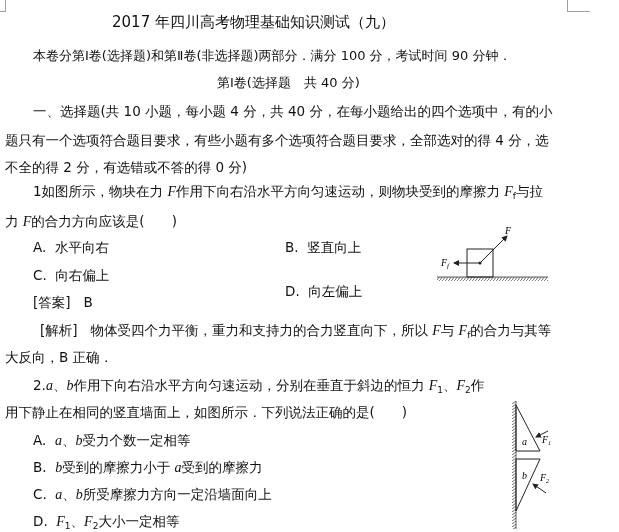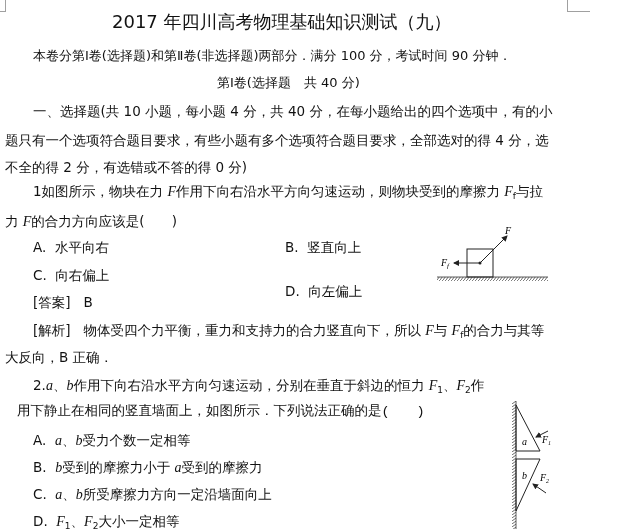--- a/index.html
+++ b/index.html
@@ -3,21 +3,21 @@
 <meta charset="utf-8">
 <style>
   html, body { margin:0; padding:0; background:#ffffff; }
   body { width:619px; height:532px; overflow:hidden; position:relative;
          font-family:"DejaVu Sans", "Liberation Sans", sans-serif; color:#111; }
   .corner-tl { position:absolute; left:0; top:0; width:5px; height:11px;
                border-right:1px solid #a0a0a0; border-bottom:1px solid #a0a0a0; }
   .corner-tr { position:absolute; left:567px; top:0; width:22px; height:11px;
                border-left:1px solid #a0a0a0; border-bottom:1px solid #a0a0a0; }
   .line { position:absolute; white-space:nowrap; font-size:13.5px; line-height:18px; }
-  .title { font-size:18px; line-height:24px; }
+  .title { font-size:15px; line-height:24px; }
   .sub { font-size:13px; }
   i.v { font-family:"Liberation Serif", "DejaVu Serif", serif; font-style:italic; font-size:14px; }
   sub { font-size:9px; vertical-align:-3px; }
   svg { position:absolute; overflow:visible; }
 </style>
 </head>
 <body>
 
 <div class="corner-tl"></div>
 <div class="corner-tr"></div>
@@ -56,29 +56,29 @@
   <rect x="30" y="21" width="26" height="28" fill="none" stroke="#222" stroke-width="1"></rect>
   <circle cx="43" cy="35" r="1.5" fill="#222"></circle>
   <line x1="43" y1="35" x2="17" y2="35" stroke="#222" stroke-width="1" marker-end="url(#arr)"></line>
   <line x1="43" y1="35" x2="70" y2="8" stroke="#222" stroke-width="1" marker-end="url(#arr)"></line>
   <text x="68" y="6" font-family="Liberation Serif, serif" font-style="italic" font-size="10">F</text>
   <text x="4" y="38" font-family="Liberation Serif, serif" font-style="italic" font-size="10"><tspan>F</tspan><tspan font-size="7" dy="2">f</tspan></text>
 </svg>
 
 <div class="line" style="left:33px;top:293px;"><span>[答案]</span>&nbsp;&nbsp;&nbsp;<span>B</span></div>
 
-<div class="line" style="left:33px;top:321px;text-align:right;">
+<div class="line" style="left:40px;top:321px;text-align:right;">
   <span>[解析]</span>&nbsp;&nbsp;&nbsp;<span>物体受四个力平衡，重力和支持力的合力竖直向下，所以 </span><i class="v">F</i><span>与 </span><i class="v">F</i><sub>f</sub><span>的合力与其等</span>
 </div>
 <div class="line" style="left:5px;top:348px;">大反向，B 正确．</div>
 
 <div class="line" style="left:33px;top:376px;">
   <span>2.</span><i class="v">a</i><span>、</span><i class="v">b</i><span>作用下向右沿水平方向匀速运动，分别在垂直于斜边的恒力 </span><i class="v">F</i><sub>1</sub><span>、</span><i class="v">F</i><sub>2</sub><span>作</span>
 </div>
-<div class="line" style="left:17px;top:403px;font-family:Liberation Mono, monospace;">用下静止在相同的竖直墙面上，如图所示．下列说法正确的是(　　)</div>
+<div class="line" style="left:5px;top:403px;">用下静止在相同的竖直墙面上，如图所示．下列说法正确的是(　　)</div>
 
 <div class="line" style="left:33px;top:431px;"><span>A.</span>&nbsp;&nbsp;<i class="v">a</i><span>、</span><i class="v">b</i><span>受力个数一定相等</span></div>
 <div class="line" style="left:33px;top:458px;"><span>B.</span>&nbsp;&nbsp;<i class="v">b</i><span>受到的摩擦力小于 </span><i class="v">a</i><span>受到的摩擦力</span></div>
 <div class="line" style="left:33px;top:485px;"><span>C.</span>&nbsp;&nbsp;<i class="v">a</i><span>、</span><i class="v">b</i><span>所受摩擦力方向一定沿墙面向上</span></div>
 <div class="line" style="left:33px;top:512px;"><span>D.</span>&nbsp;&nbsp;<i class="v">F</i><sub>1</sub><span>、</span><i class="v">F</i><sub>2</sub><span>大小一定相等</span></div>
 
 <svg style="left:512px;top:401px;" width="50" height="128" viewBox="0 0 50 128">
   <defs>
     <pattern id="hatch2" width="4" height="3" patternUnits="userSpaceOnUse">
       <line x1="0" y1="3" x2="4" y2="0" stroke="#444" stroke-width="0.8"></line>

